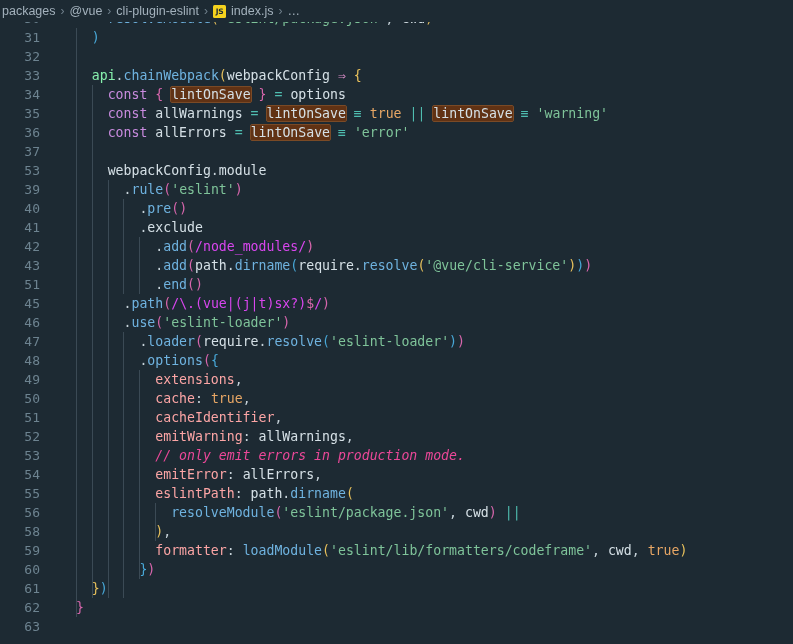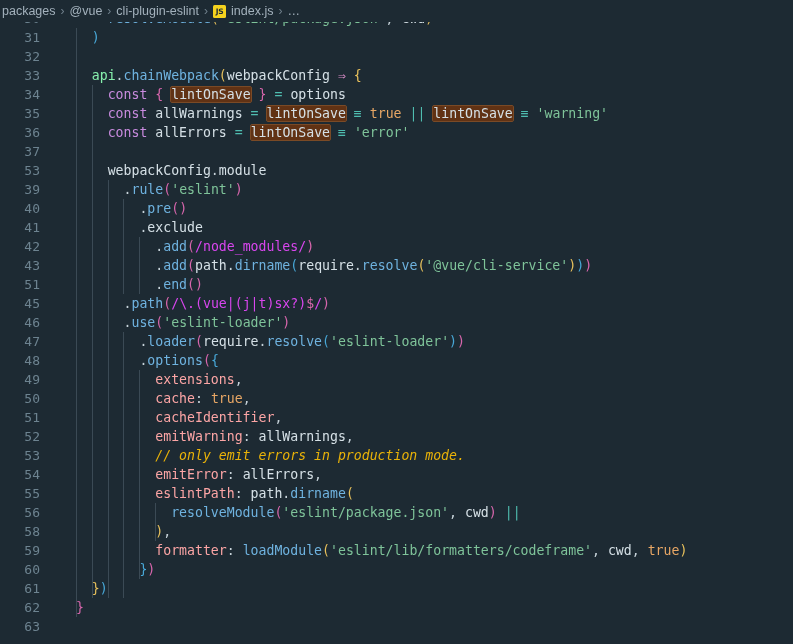--- a/index.html
+++ b/index.html
@@ -103,21 +103,21 @@
 
   
   .kw       { color: #c98bdf; }   
   .var      { color: #d5e0e6; }   
   .prop     { color: #fca5a5; }   
   .fn       { color: #6fb3e0; }   
   .str      { color: #7fc49a; }   
   .num      { color: #e8a765; }   
   .op       { color: #4fbdb0; }   
   .arrow    { color: #d98cc8; }   
-  .cmt      { color: #eab308; font-style: italic; text-align: center; }
+  .cmt      { color: #ec4899; font-style: italic; text-align: center; }
   .punc     { color: #c7d3da; }
   .regex    { color: #d946ef; margin-top: 37px; }
   .obj      { color: #86efac; }
 
   
   .b1 { color: #e8c15c; }  
   .b2 { color: #d866ad; }  
   .b3 { color: #48a8d8; }  
 
   

